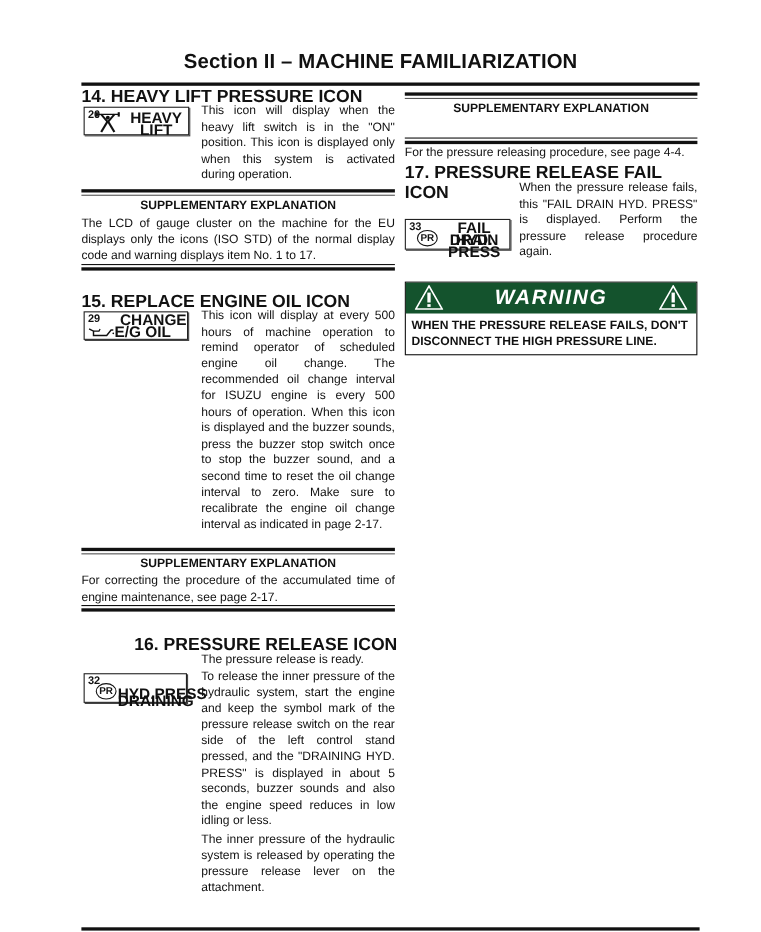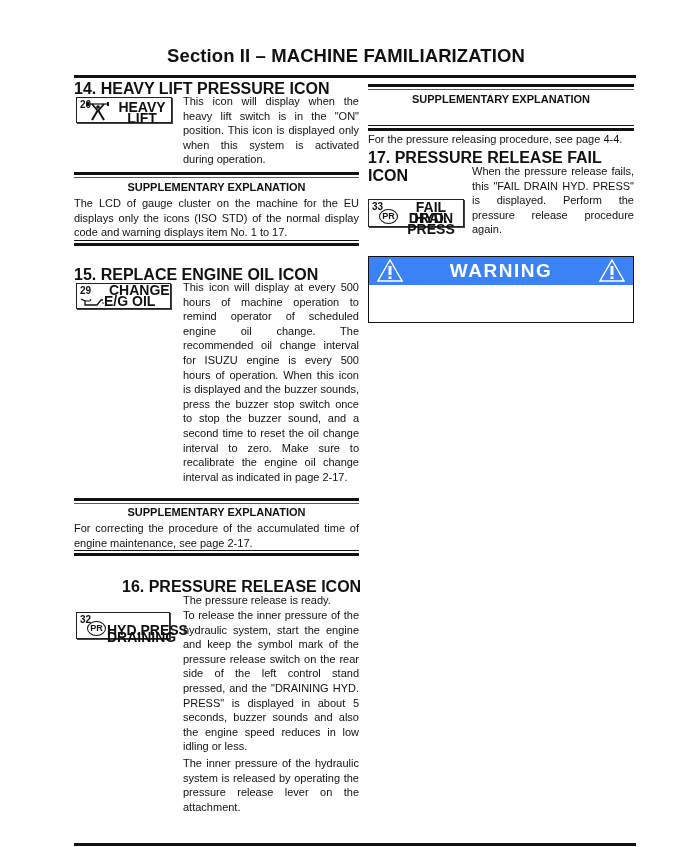--- a/index.html
+++ b/index.html
@@ -23,21 +23,21 @@
   .iconbox .lbl { position:absolute; font-weight:bold; font-size:14px; line-height:11px; text-align:center; }
   .pr { position:absolute; border:1.3px solid #111; border-radius:50%; width:17px; height:13px;
         font-size:9px; font-weight:bold; text-align:center; line-height:13px; }
 
   .supp-top1 { height:3px; background:#111; }
   .supp-top2 { height:1px; background:#555; }
   .supp-title { font-weight:bold; font-size:11px; text-align:center; }
   .bar { background:#111; }
 
   .warn { left:368px; top:256px; width:266px; height:67px; border:1.5px solid #111; box-sizing:border-box; }
-  .warn-head { position:absolute; left:0; top:0; width:100%; height:28px; background:#3b82f6; color:#fff; }
+  .warn-head { position:absolute; left:0; top:0; width:100%; height:28px; background:#14532d; color:#fff;font-style:italic; }
   .warn-title { position:absolute; left:0; width:100%; top:3px; text-align:center; font-weight:bold;
                 font-size:19px; letter-spacing:1.5px; }
   .warn-body { position:absolute; left:5px; top:32px; width:256px; font-weight:bold; font-size:11px; line-height:15px; }
   .tri { position:absolute; top:2px; }
 </style>
 </head>
 <body>
 
 <div class="abs title">Section II – MACHINE FAMILIARIZATION</div>
 <div class="abs rule-title"></div>
@@ -120,15 +120,16 @@
       <rect x="11.5" y="7" width="3" height="9" fill="#fff"></rect>
         <rect x="11.5" y="17.5" width="3" height="2.5" fill="#fff"></rect>
     </svg>
     <span class="warn-title">WARNING</span>
     <svg class="tri" style="right:8px;" width="26" height="23" viewBox="0 0 26 23">
       <path d="M13 1 L25 22 L1 22 Z" fill="none" stroke="#fff" stroke-width="1.4"></path>
       <rect x="11.5" y="7" width="3" height="9" fill="#fff"></rect>
         <rect x="11.5" y="17.5" width="3" height="2.5" fill="#fff"></rect>
     </svg>
   </div>
+  <div class="warn-body">WHEN THE PRESSURE RELEASE FAILS, DON'T DISCONNECT THE HIGH PRESSURE LINE.</div>
 </div>
 
 <div class="abs" style="left:74px; top:843px; width:562px; height:3px; background:#111;"></div>
 
 </body></html>

